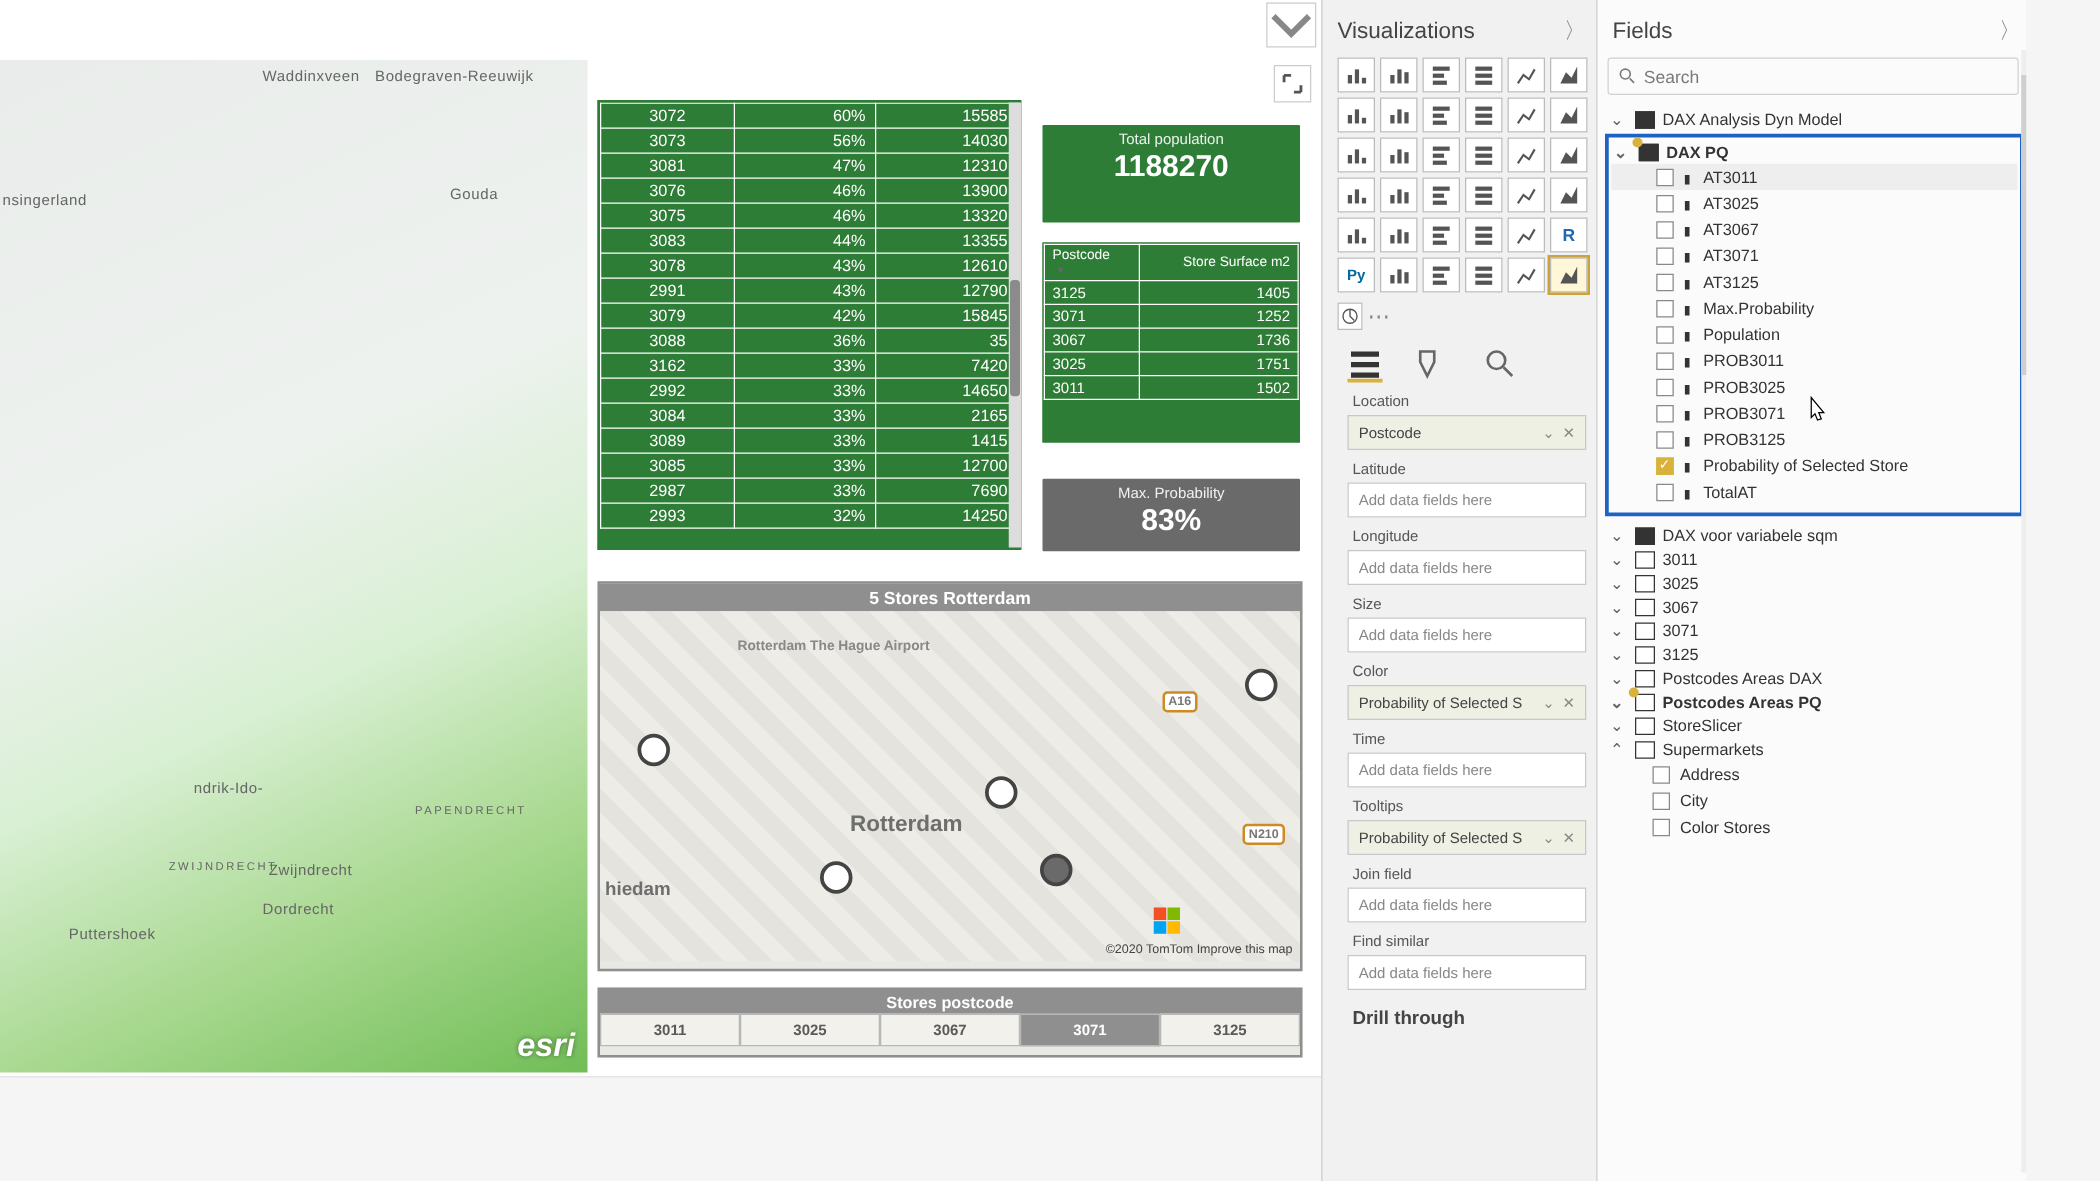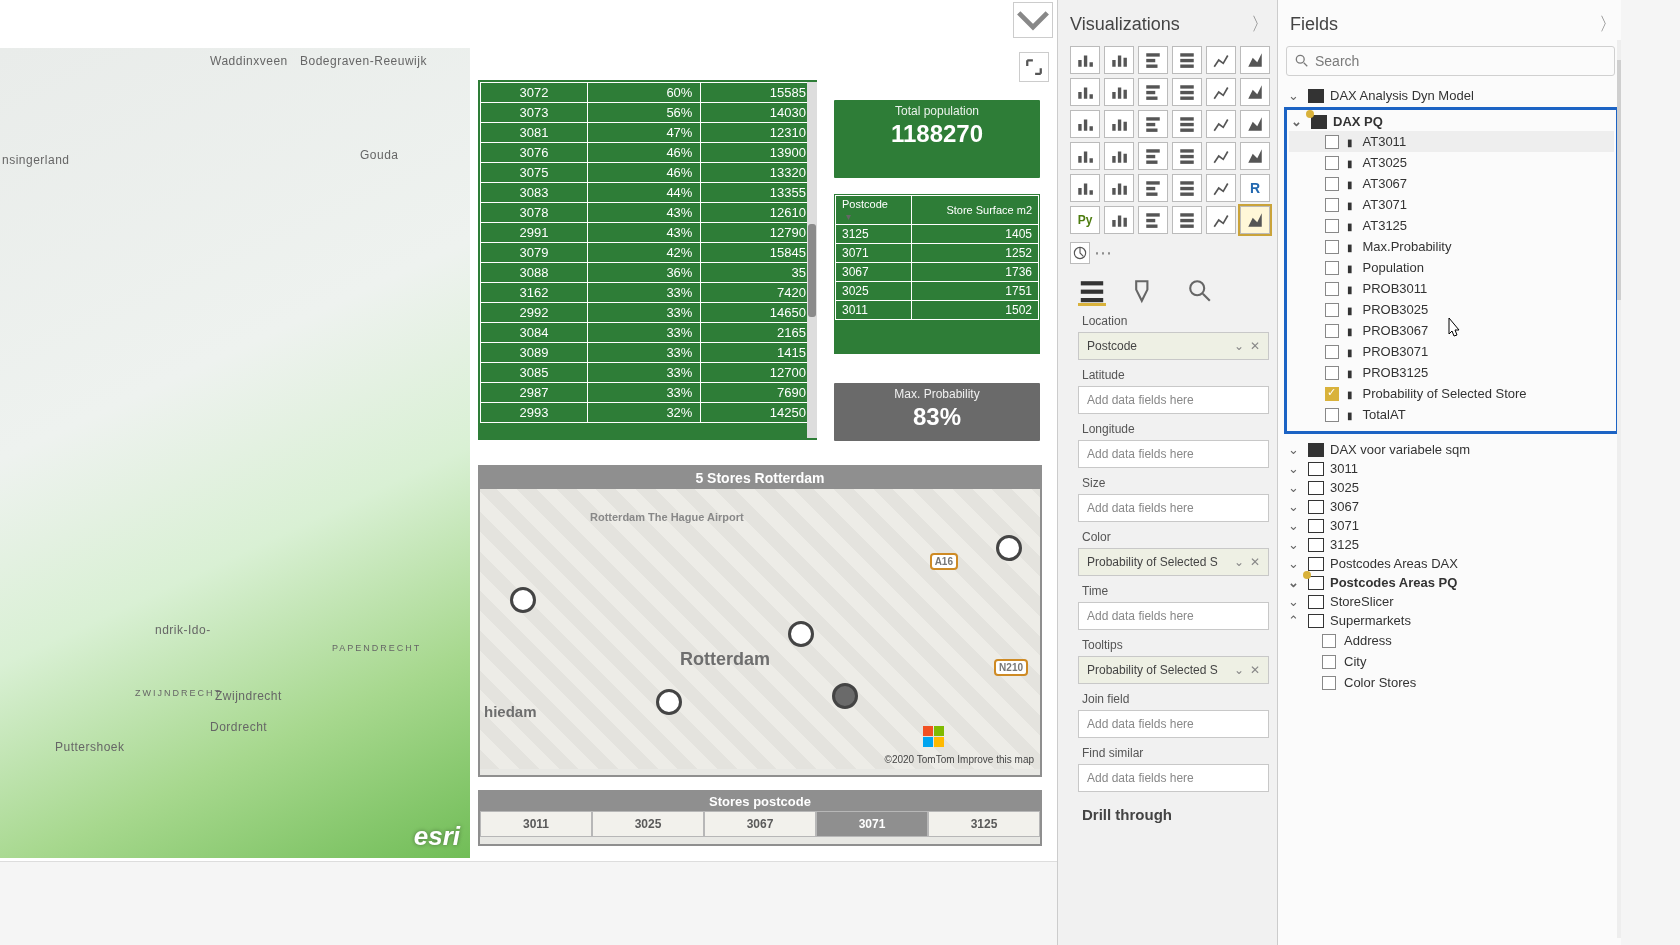--- a/index.html
+++ b/index.html
@@ -540,21 +540,21 @@
       </div>
       <div class="viz">
         <svg viewBox="0 0 16 16" fill="currentColor">
           <path d="M2 14L6 8l4 3 4-7" fill="none" stroke="currentColor" stroke-width="1.5"></path>
         </svg>
       </div>
       <div class="viz">
         <span style="color:#2268b0;font-weight:bold;font-size:14px">R</span>
       </div>
       <div class="viz">
-        <span style="color:#4d7c0f;font-weight:bold;font-size:12px">Py</span>
+        <span style="color:#0369a1;font-weight:bold;font-size:12px">Py</span>
       </div>
       <div class="viz">
         <svg viewBox="0 0 16 16" fill="currentColor">
           <rect x="2" y="8" width="3" height="6"></rect>
           <rect x="7" y="4" width="3" height="10"></rect>
           <rect x="12" y="6" width="3" height="8"></rect>
         </svg>
       </div>
       <div class="viz">
         <svg viewBox="0 0 16 16" fill="currentColor">
@@ -729,25 +729,20 @@
           </div>
           <div class="leaf">
             <span class="chk"></span>
             <span class="measure"></span>
             <span class="lbl">PROB3011</span>
           </div>
           <div class="leaf">
             <span class="chk"></span>
             <span class="measure"></span>
             <span class="lbl">PROB3025</span>
-          </div>
-          <div class="leaf">
-            <span class="chk"></span>
-            <span class="measure"></span>
-            <span class="lbl">PROB3067</span>
           </div>
           <div class="leaf">
             <span class="chk"></span>
             <span class="measure"></span>
             <span class="lbl">PROB3071</span>
           </div>
           <div class="leaf">
             <span class="chk"></span>
             <span class="measure"></span>
             <span class="lbl">PROB3125</span>

